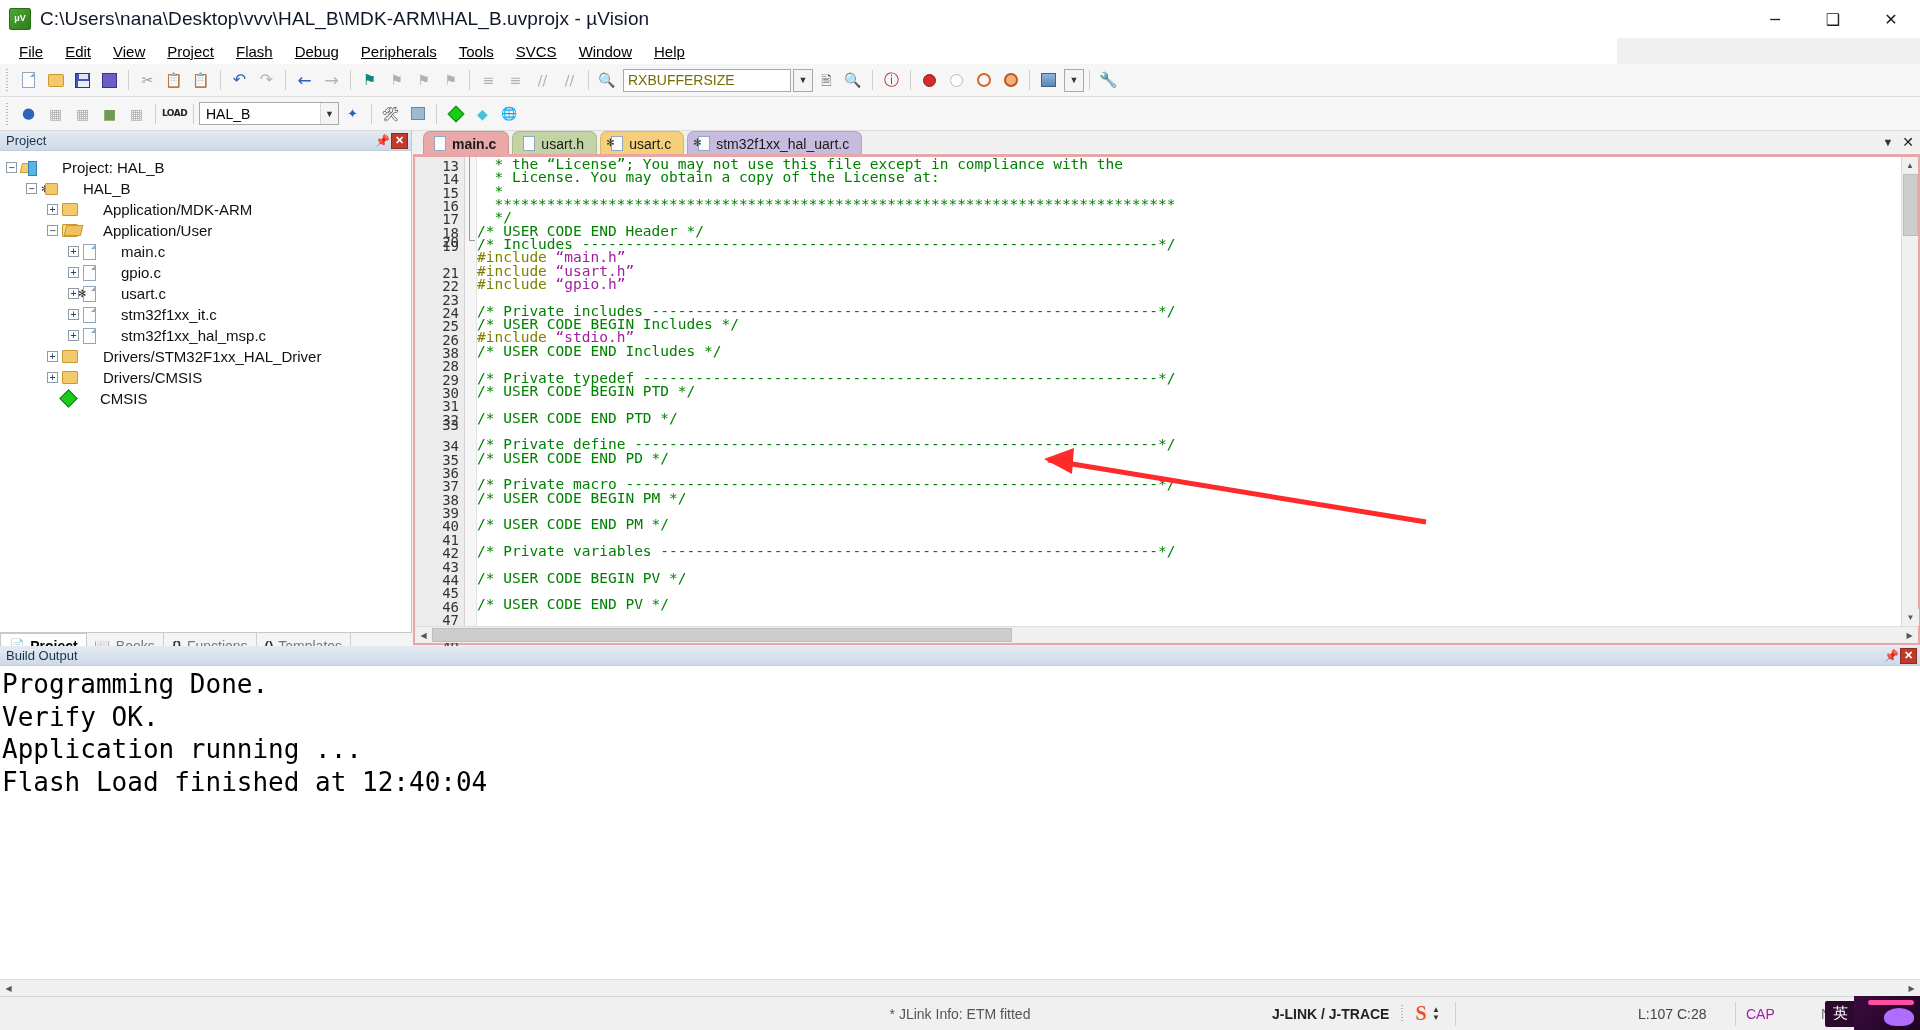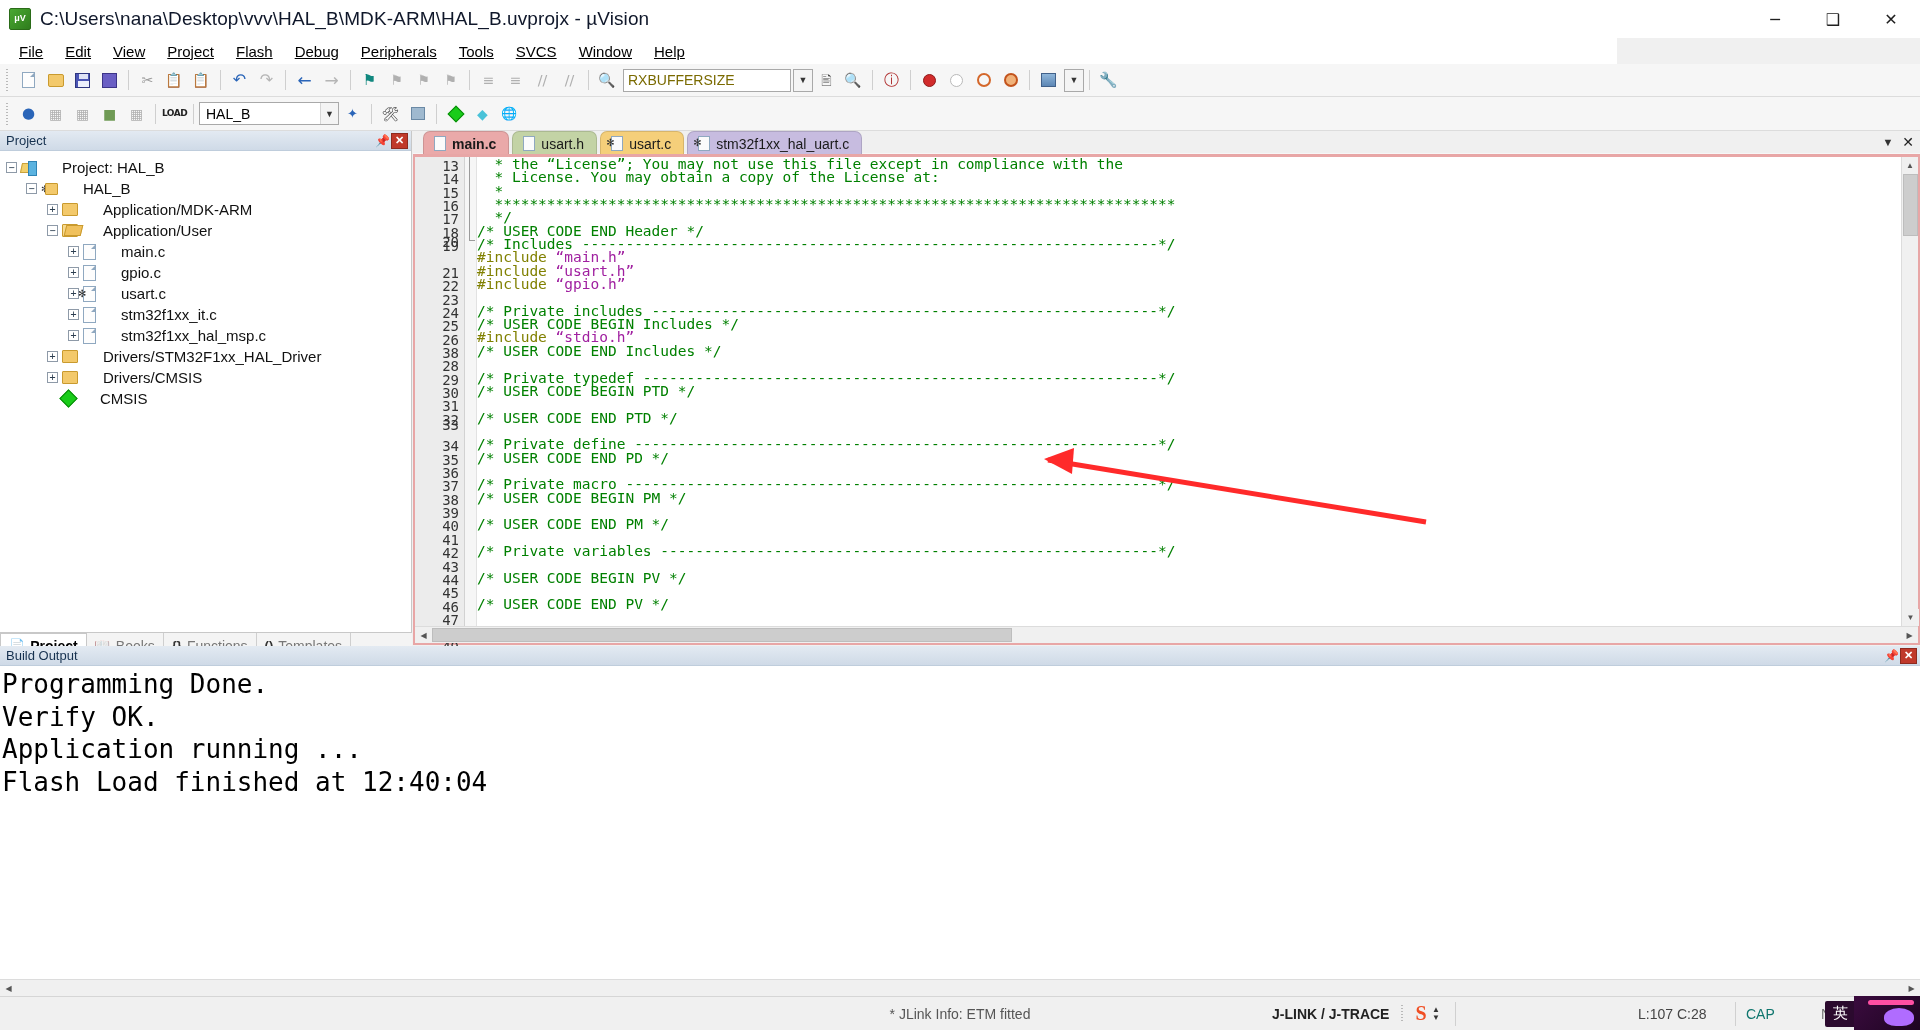--- a/index.html
+++ b/index.html
@@ -755,21 +755,21 @@
       <span class="grip" style="height:18px;"></span>
       <span class="s-logo">S</span>
       <span class="spin">
           <div>▲</div>
           <div>▼</div>
         </span>
     </div>
     <div class="sb-sep" style="position:absolute;left:1455px;"></div>
     <div class="sb-cell" style="left:1638px;">L:107 C:28</div>
     <div class="sb-sep" style="position:absolute;left:1735px;"></div>
-    <div class="sb-cell" style="left:1746px;color:#0f766e;">CAP</div>
+    <div class="sb-cell" style="left:1746px;color:#a21caf;">CAP</div>
     <div class="sb-cell" style="left:1821px;color:#737373;">NUM</div>
 
     <div class="sb-cell" style="left:1825px;">
       <span class="ime">
         <span>英</span>
         <span class="pink">ˌ͵</span>
         <span>半</span>
         <span>⚇</span>
       </span>
     </div>

